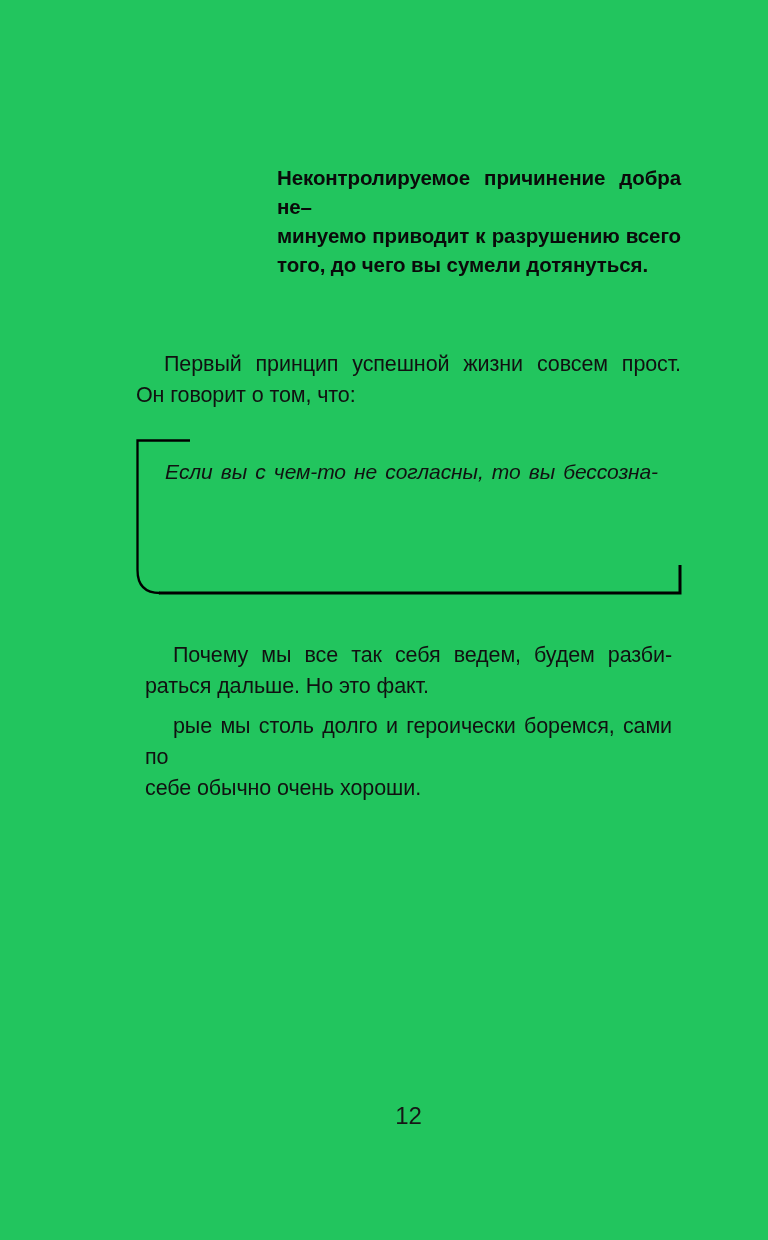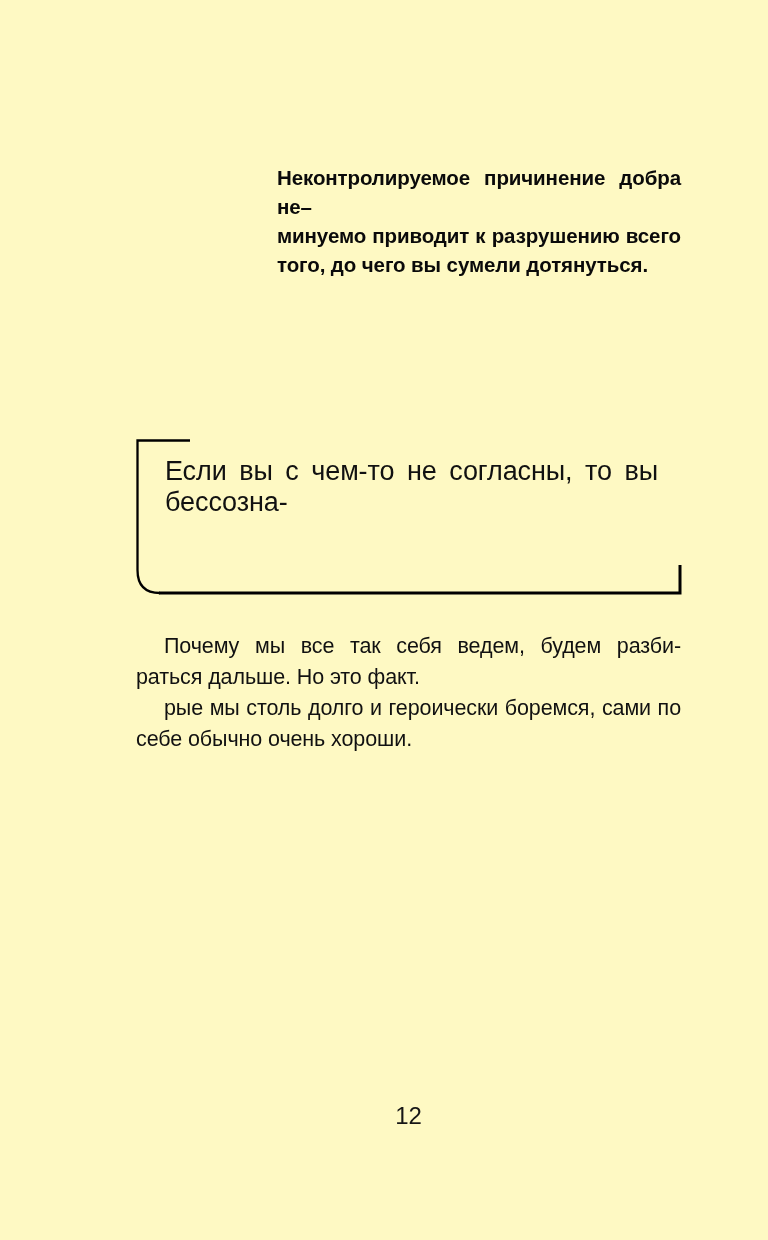--- a/index.html
+++ b/index.html
@@ -4,21 +4,21 @@
 <style>
   html, body {
     margin: 0;
     padding: 0;
     background: #ffffff;
   }
   .page {
     position: relative;
     width: 768px;
     height: 1240px;
-    background: #fef9c3;
+    background: #22c55e;
     overflow: hidden;
     font-family: "Liberation Sans", sans-serif;
     color: #111111;
   }
   
   .tline {
     text-align: justify;
     text-align-last: justify;
     letter-spacing: -0.1px;
   }
@@ -54,35 +54,36 @@
     top: 438px;
     width: 548px;
     height: 160px;
     pointer-events: none;
   }
   .quote {
     position: absolute;
     left: 165px;
     top: 456px;
     width: 493px;
-    font-size: 27px;
+    font-size: 21px;
     line-height: 31px;
+    font-style: italic;
     font-weight: 400;
   }
   .body-block {
     position: absolute;
     left: 136px;
     top: 631px;
     width: 545px;
     font-size: 21.5px;
     line-height: 31px;
     font-weight: 400;
   }
   .body-block .para {
-    margin: 0;
+    margin: 9px;
   }
   .page-number {
     position: absolute;
     left: 136px;
     top: 1104px;
     width: 545px;
     text-align: center;
     font-size: 24px;
     line-height: 24px;
     color: #161616;
@@ -92,20 +93,24 @@
 <body>
 
 <div class="page">
 
   <div class="epigraph">
       <div class="tline">Неконтролируемое причинение добра не–</div>
       <div class="tline">минуемо приводит к разрушению всего</div>
       <div class="tline tlast">того, до чего вы сумели дотянуться.</div>
     </div>
 
+  <div class="intro indent-first">
+      <div class="tline">Первый принцип успешной жизни совсем прост.</div>
+      <div class="tline tlast">Он говорит о том, что:</div>
+    </div>
 
   <svg class="quote-border" viewBox="0 0 548 160" xmlns="http://www.w3.org/2000/svg" aria-hidden="true">
 
     <path d="M 55 2.5 L 2.5 2.5 L 2.5 132 Q 2.5 155 25 155" fill="none" stroke="#000000" stroke-width="2.3"></path>
 
     <path d="M 24 155 L 545 155 L 545 127" fill="none" stroke="#000000" stroke-width="3"></path>
   </svg>
 
   <div class="quote">
       <div class="tline">Если вы с чем-то не согласны, то вы бессозна-</div>

